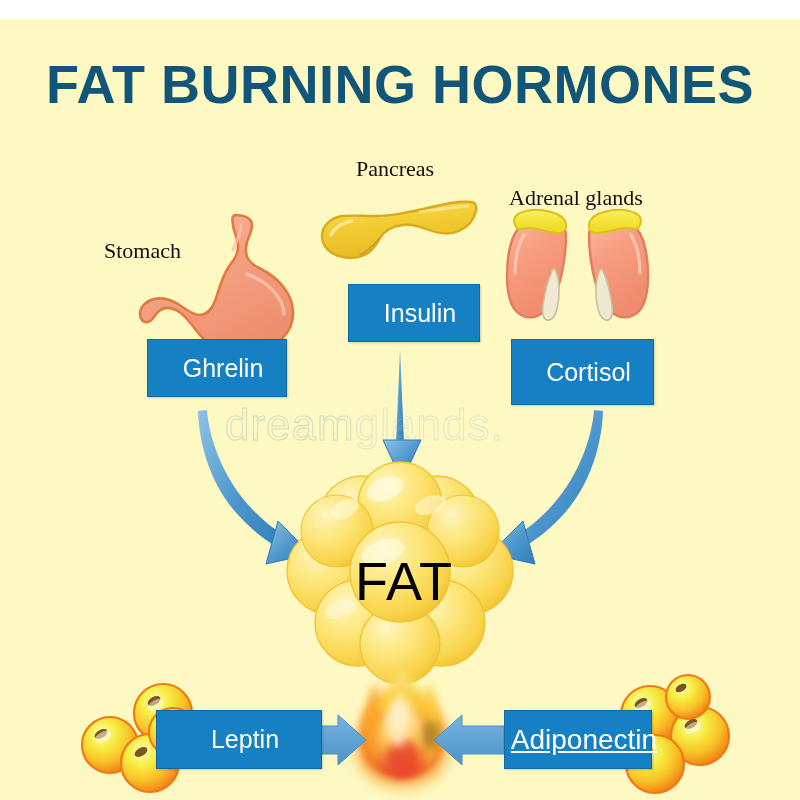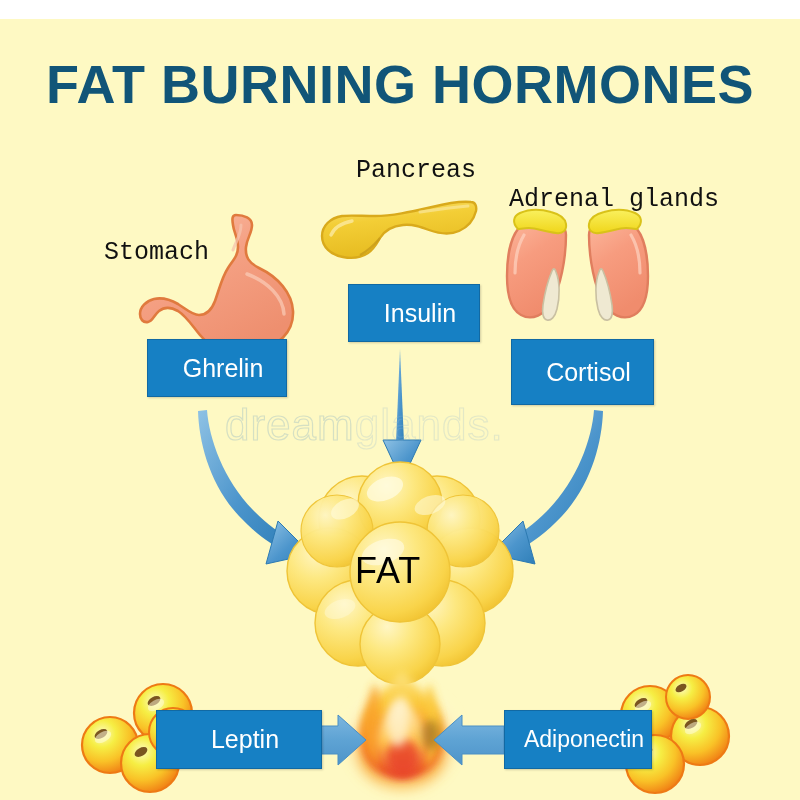--- a/index.html
+++ b/index.html
@@ -39,22 +39,22 @@
     letter-spacing: 0.5px;
     color: #115578;
     font-family: "Liberation Sans", sans-serif;
     white-space: nowrap;
   }
 
   
   .organ-label {
     position: absolute;
     color: #111111;
-    font-size: 25px;
-    font-family: Liberation Mono, monospace;
+    font-size: 22px;
+    font-family: Liberation Serif, serif;
     white-space: nowrap;
   }
   #lbl-stomach { left: 104px; top: 219px; }
   #lbl-pancreas { left: 356px; top: 137px; }
   #lbl-adrenal { left: 509px; top: 166px; }
 
   
   .hbox {
     position: absolute;
     background: #1680C4;
@@ -67,28 +67,28 @@
     font-family: "Liberation Sans", sans-serif;
     box-sizing: border-box;
     box-shadow: 1px 1px 2px rgba(0,0,0,0.18);
     padding-left: 12px;
   }
   #box-ghrelin     { left: 147px; top: 320px; width: 140px; height: 58px; }
   #box-insulin     { left: 348px; top: 265px; width: 132px; height: 58px; }
   #box-cortisol    { left: 511px; top: 320px; width: 143px; height: 66px; }
   #box-leptin      { left: 156px; top: 691px; width: 166px; height: 59px; }
   #box-adiponectin { left: 504px; top: 691px; width: 148px; height: 59px; }
-  #box-adiponectin .lbl { font-size: 23px; }
+  #box-adiponectin .lbl { font-size: 28px; text-decoration: underline; }
 
   
   .fat-text {
     position: absolute;
     left: 355px;
     top: 531px;
-    font-size: 36px;
+    font-size: 54px;
     color: #000000;
     font-family: "Liberation Sans", sans-serif;
     letter-spacing: 1px;
     z-index: 6;
     pointer-events: none;
   }
 
   
   .watermark {
     position: absolute;

